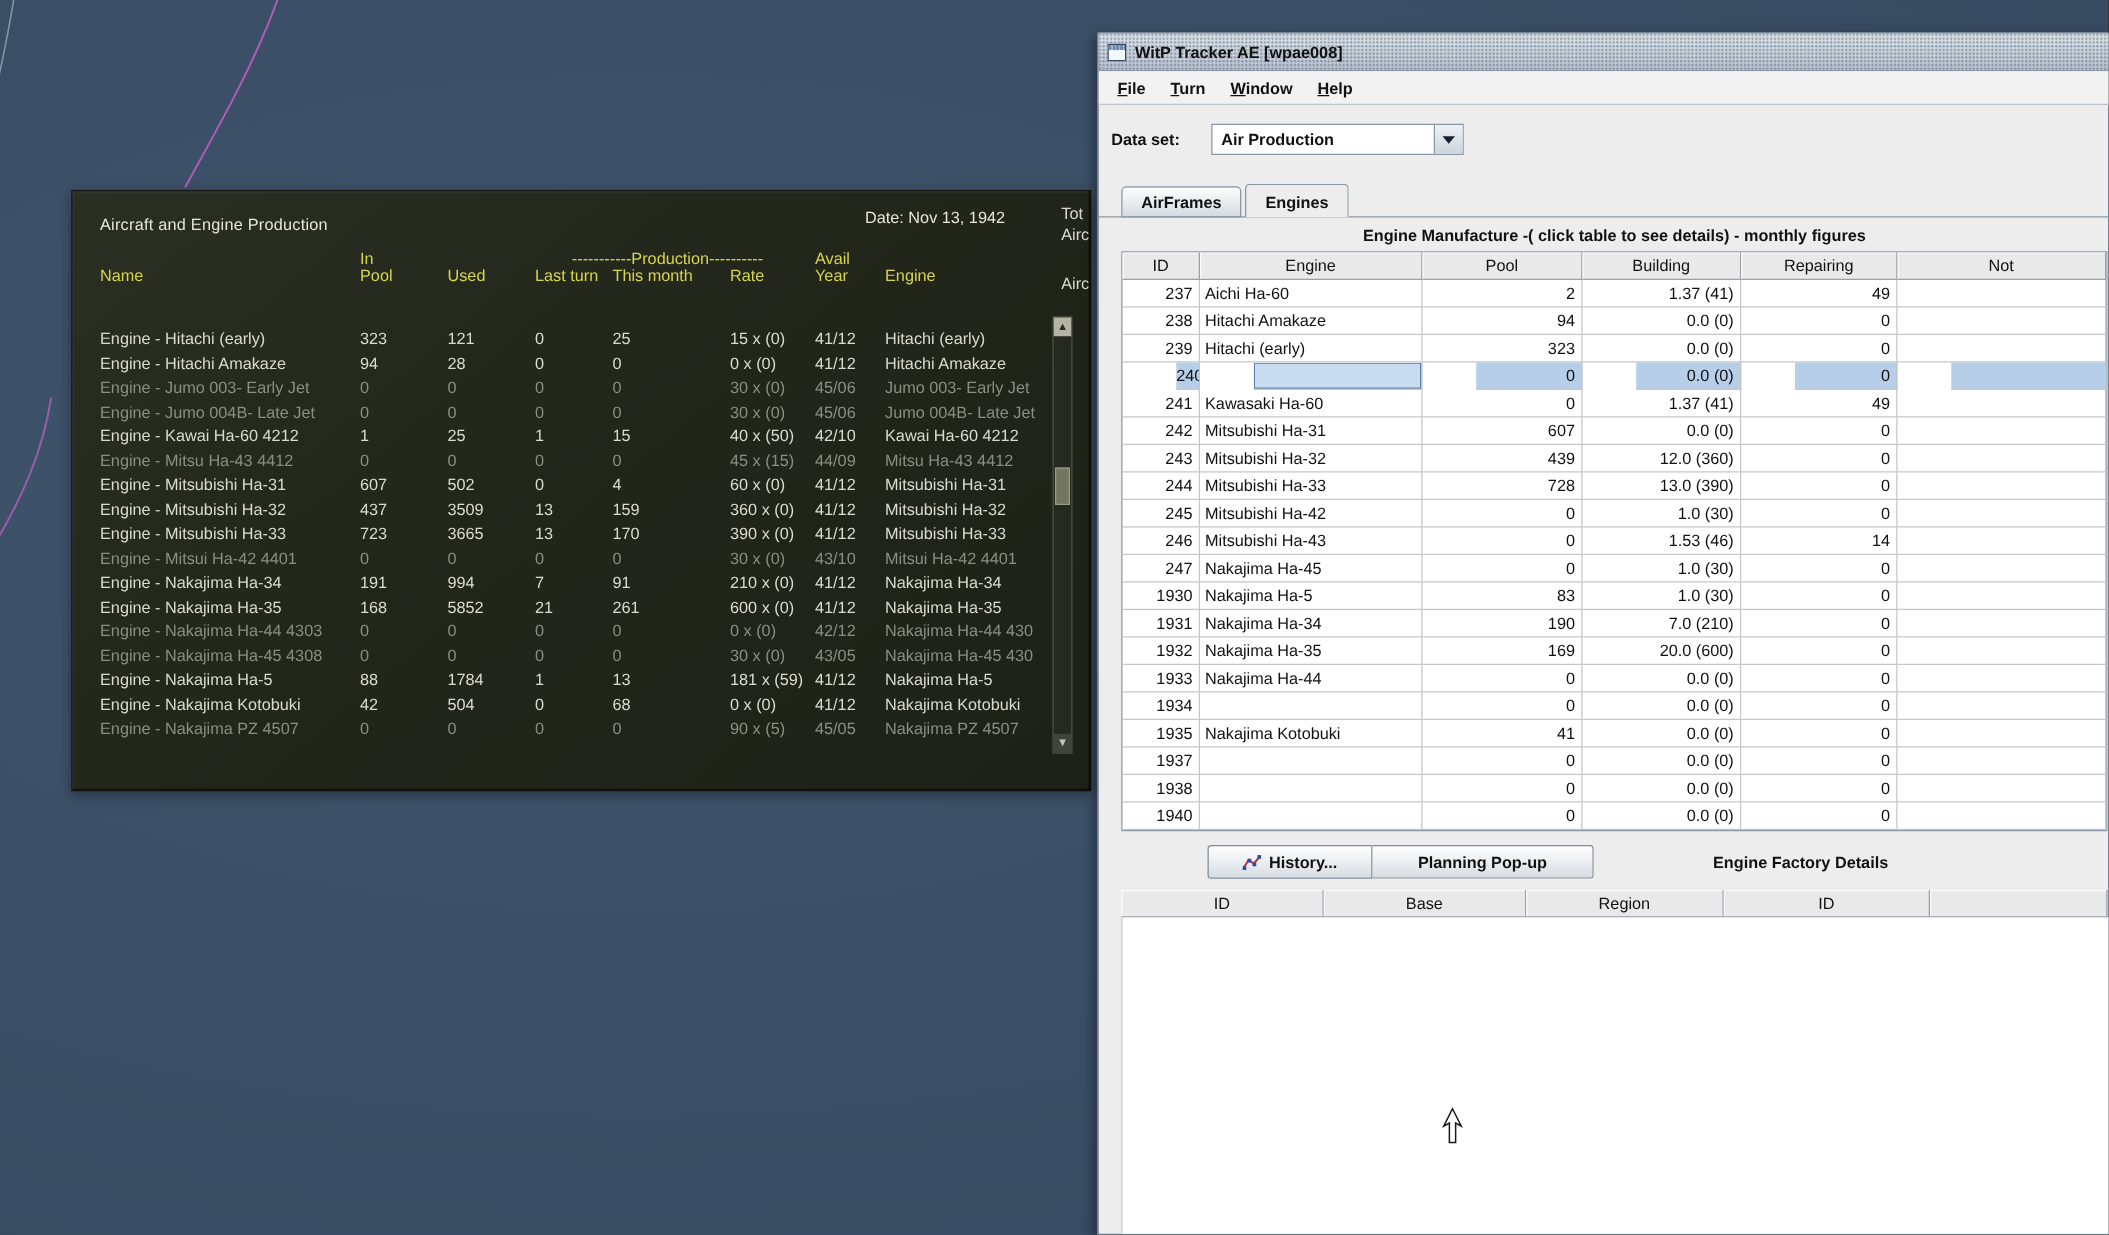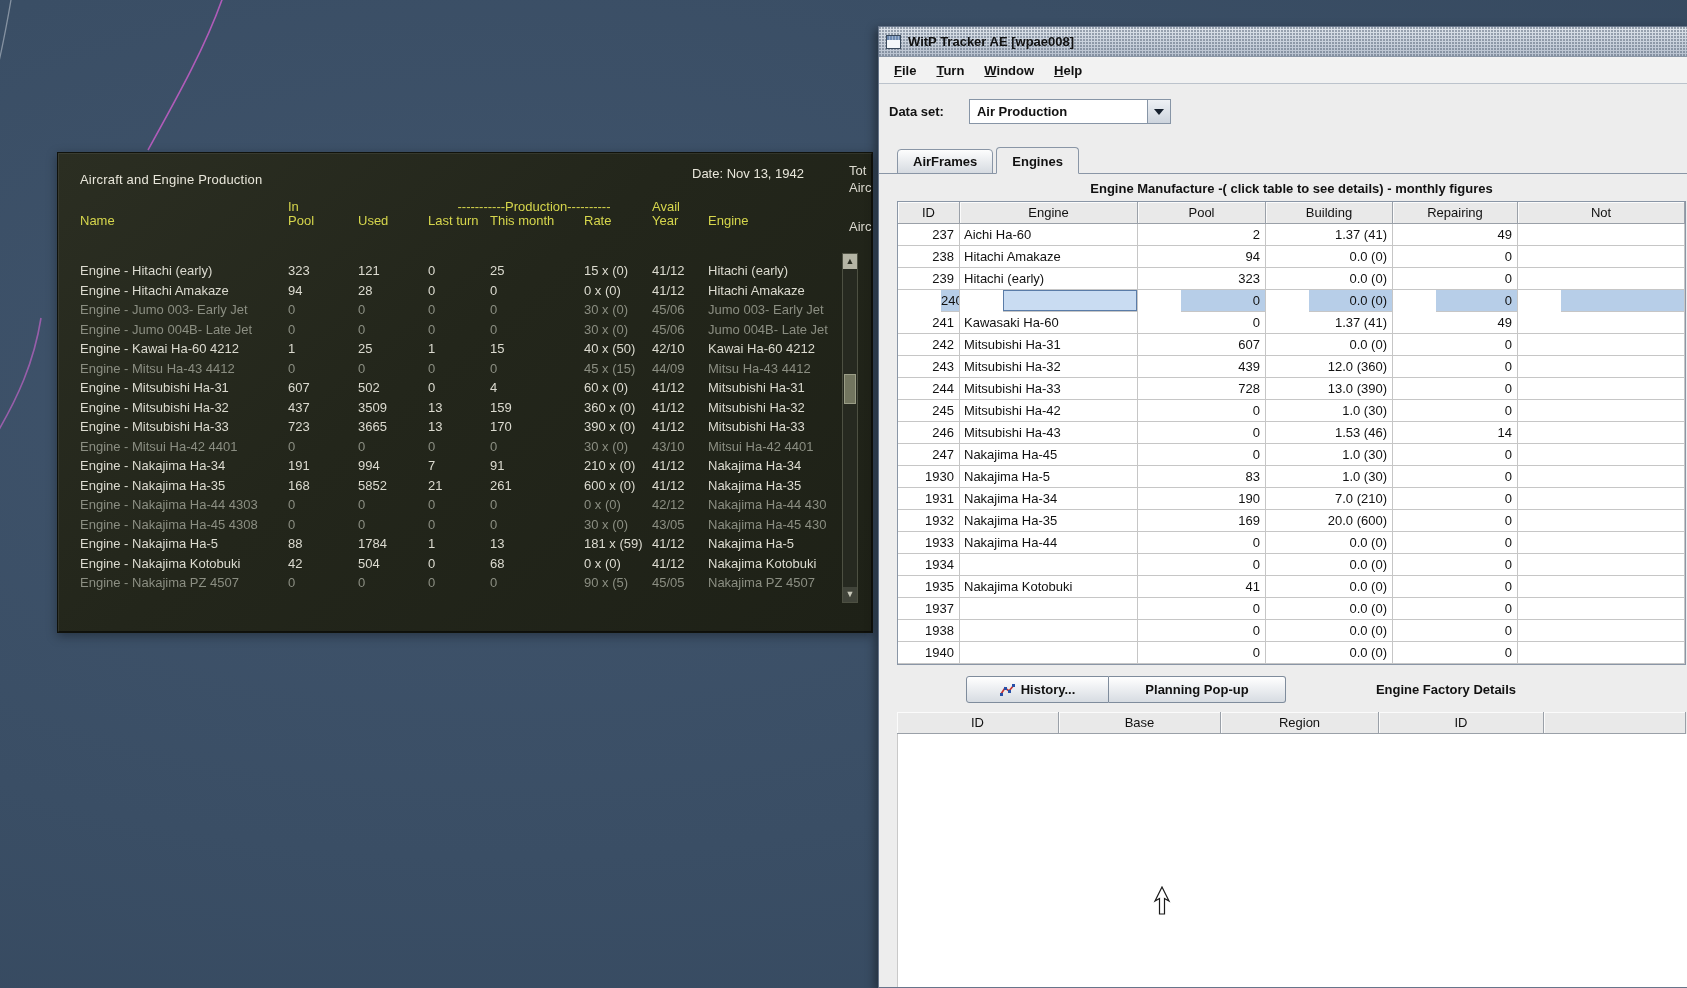--- a/index.html
+++ b/index.html
@@ -89,21 +89,21 @@
   .gt-r span:nth-child(1){text-align:right;padding-right:5px;}
   .gt-r span:nth-child(2){padding-left:4px;}
   .gt-r span:nth-child(3),.gt-r span:nth-child(4),.gt-r span:nth-child(5){text-align:right;padding-right:5px;}
   .gt-r.sel span{background:#b7cee8;margin-left:43px;}
   .gt-r.sel span:nth-child(2){box-shadow:inset 0 0 0 1px #5a7ca8;background:#c9dcf2;}
   .btn-row{flex:0 0 auto;display:flex;align-items:center;width:789px;margin:11px 0 0 18px;}
   .btn-spacer{width:69px;}
   .jbtn{height:27px;display:flex;align-items:center;justify-content:center;gap:6px;
     background:linear-gradient(#ffffff,#d7dce2);border:1px solid #7f8c9c;border-radius:3px;
     font-weight:bold;padding:0 10px;}
-  .jbtn.history{width:143px;}
+  .jbtn.history{width:132px;}
   .jbtn.planning{width:177px;border-left:none;border-radius:0 3px 3px 0;}
   .jbtn.history{border-radius:3px 0 0 3px;}
   .factory-label{flex:1;text-align:center;font-weight:bold;padding-right:80px;}
   .ftable-head{flex:0 0 auto;width:789px;margin:9px 0 0 18px;display:grid;
     grid-template-columns:162px 162px 158px 165px 1fr;}
   .white-area{flex:1;background:#fff;margin-left:18px;border-left:1px solid #c9c9c9;}
   .cursor{position:absolute;left:1152px;top:886px;z-index:20;pointer-events:none;}
 </style>
 </head>
 <body>

